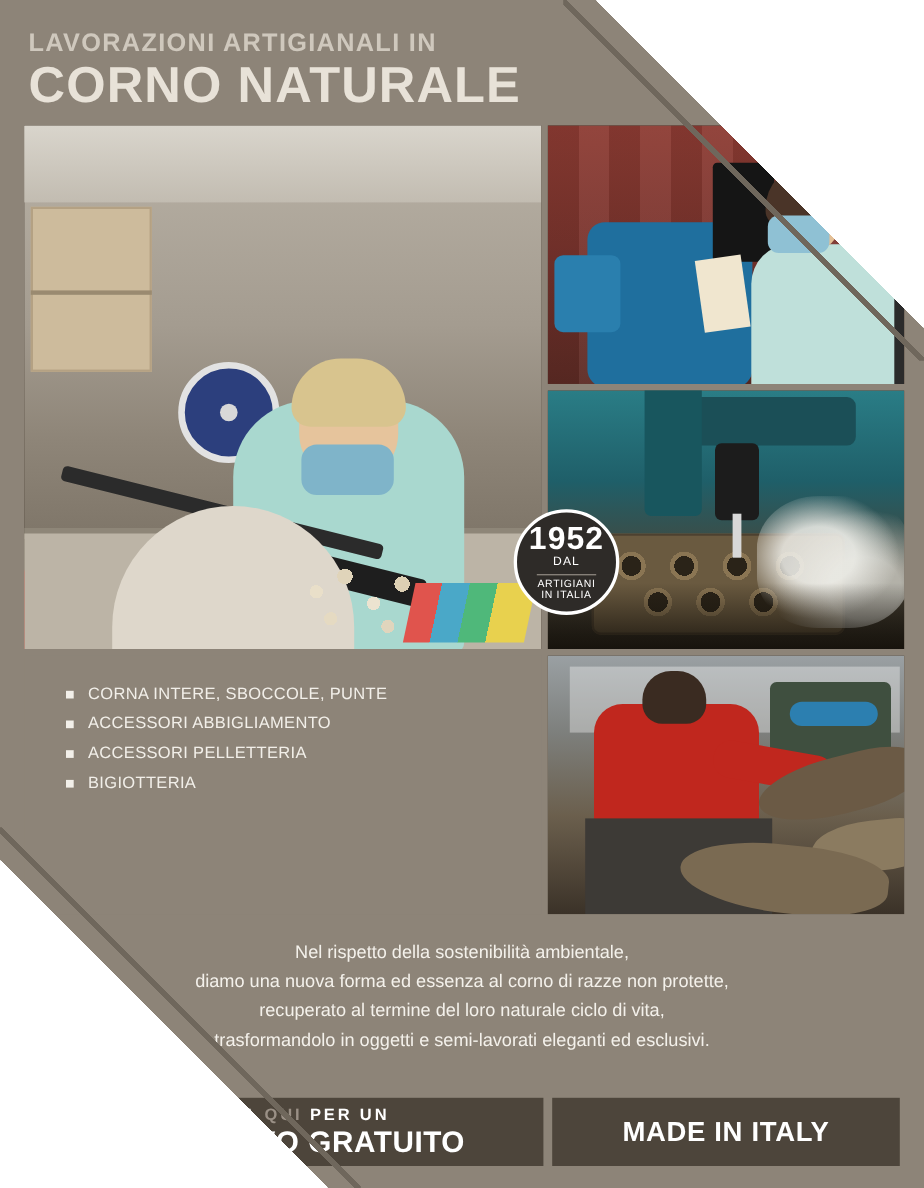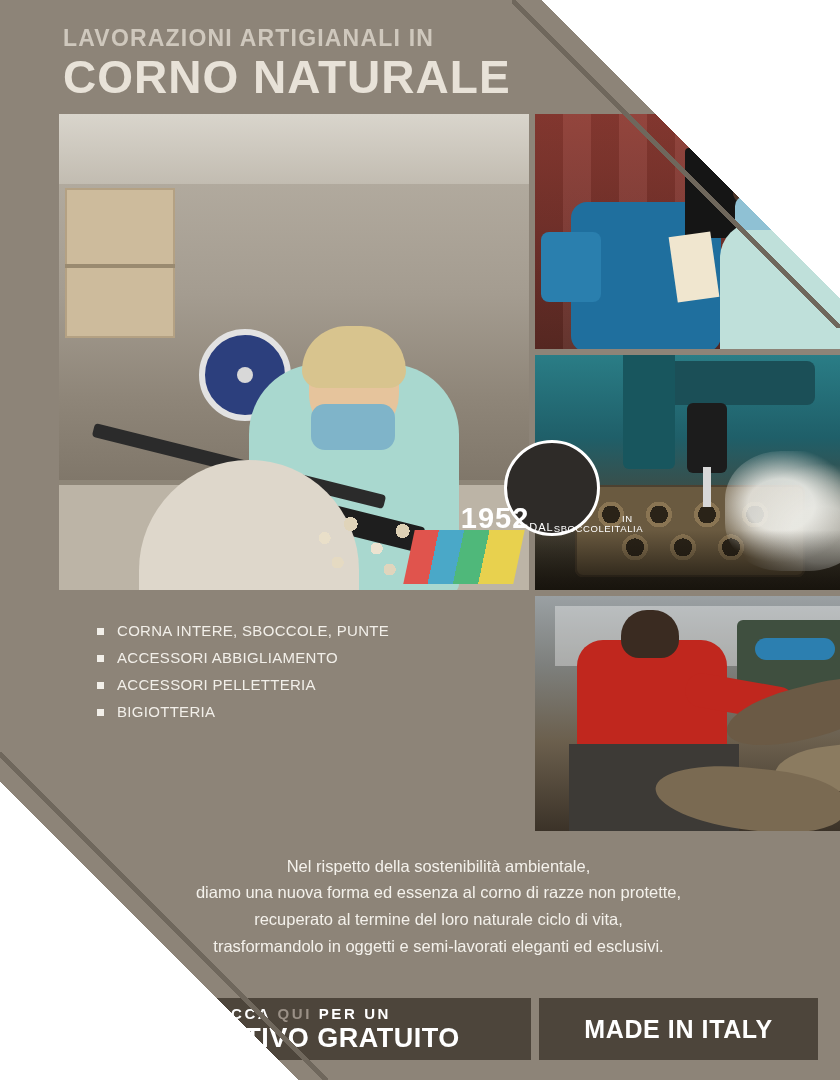--- a/index.html
+++ b/index.html
@@ -38,21 +38,20 @@
     position: absolute; bottom: -2px; left: -2px;
     width: 330px; height: 330px;
     background: linear-gradient(45deg, rgba(0,0,0,0) 49.4%, #6f675c 49.4%, #6f675c 50.5%, rgba(0,0,0,0) 50.5%);
     z-index: 4; pointer-events: none;
   }
 
   .inner {
     position: absolute;
     left: 20px; top: 18px; right: 20px; bottom: 18px;
     z-index: 3;
-    margin-left: 37px;
   }
 
   
   .header { padding: 8px 4px 12px 6px; }
   .head-small {
     color: #cfc8bd;
     font-size: 23px;
     letter-spacing: 1.2px;
     font-weight: bold;
     line-height: 1.1;
@@ -107,30 +106,30 @@
     content: "";
     position: absolute;
     left: 2px; top: 6px;
     width: 7px; height: 7px;
     background: #f2efe9;
   }
 
   
   .badge {
     position: absolute;
-    left: 447px; top: 422px;
+    left: 447px; top: 445px;
     width: 96px; height: 96px;
     border-radius: 50%;
     background: #2e2b28;
     border: 3px solid #ffffff;
     color: #ffffff;
     text-align: center;
     z-index: 8;
-    display: flex; 
-    align-items: flex-end; justify-content: center;
+    display: flex; flex-direction: column;
+    align-items: center; justify-content: center;
     line-height: 1;
   }
   .badge-year { font-size: 29px; font-weight: bold; letter-spacing: 1px; }
   .badge-dal { font-size: 11px; letter-spacing: 1px; margin-top: 1px; }
   .badge-rule { width: 54px; height: 1px; background: #9b958d; margin: 5px 0 4px; }
   .badge-sub { font-size: 9.5px; letter-spacing: 0.6px; }
 
   
   .copy {
     text-align: center;
@@ -337,21 +336,21 @@
           <li>ACCESSORI PELLETTERIA</li>
           <li>BIGIOTTERIA</li>
         </ul>
       </div>
     </div>
 
     <div class="badge">
       <div class="badge-year">1952</div>
       <div class="badge-dal">DAL</div>
       <div class="badge-rule"></div>
-      <div class="badge-sub">SBOCCOLE</div>
+      <div class="badge-sub">ARTIGIANI</div>
       <div class="badge-sub">IN ITALIA</div>
     </div>
 
     <div class="copy">
       <div>Nel rispetto della sostenibilità ambientale,</div>
       <div>diamo una nuova forma ed essenza al corno di razze non protette,</div>
       <div>recuperato al termine del loro naturale ciclo di vita,</div>
       <div>trasformandolo in oggetti e semi-lavorati eleganti ed esclusivi.</div>
     </div>
 

